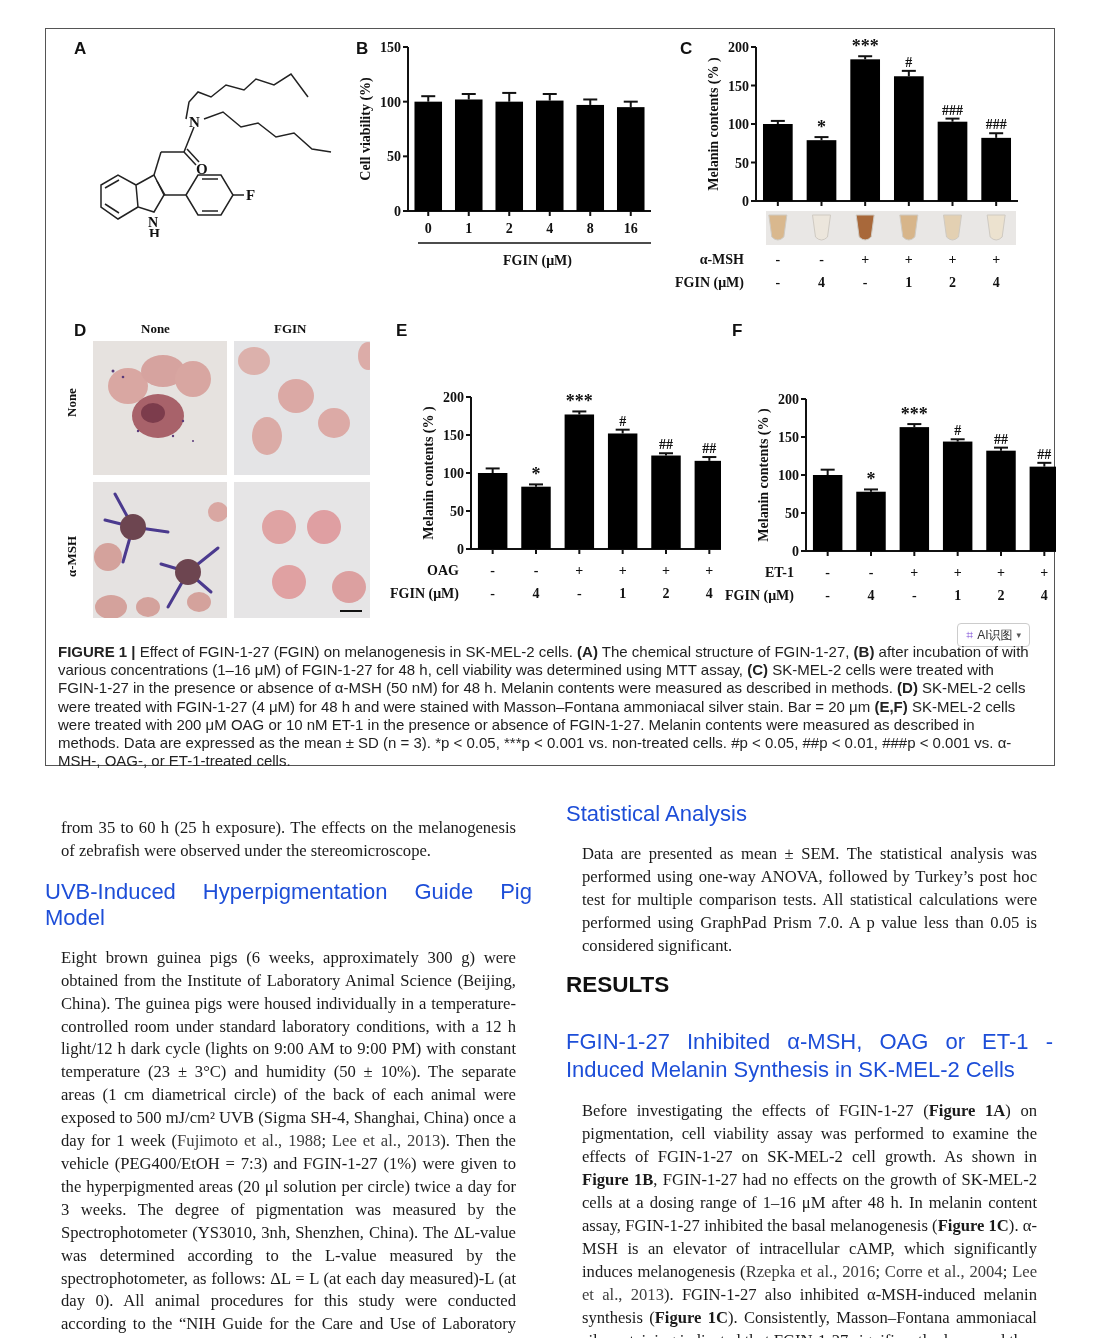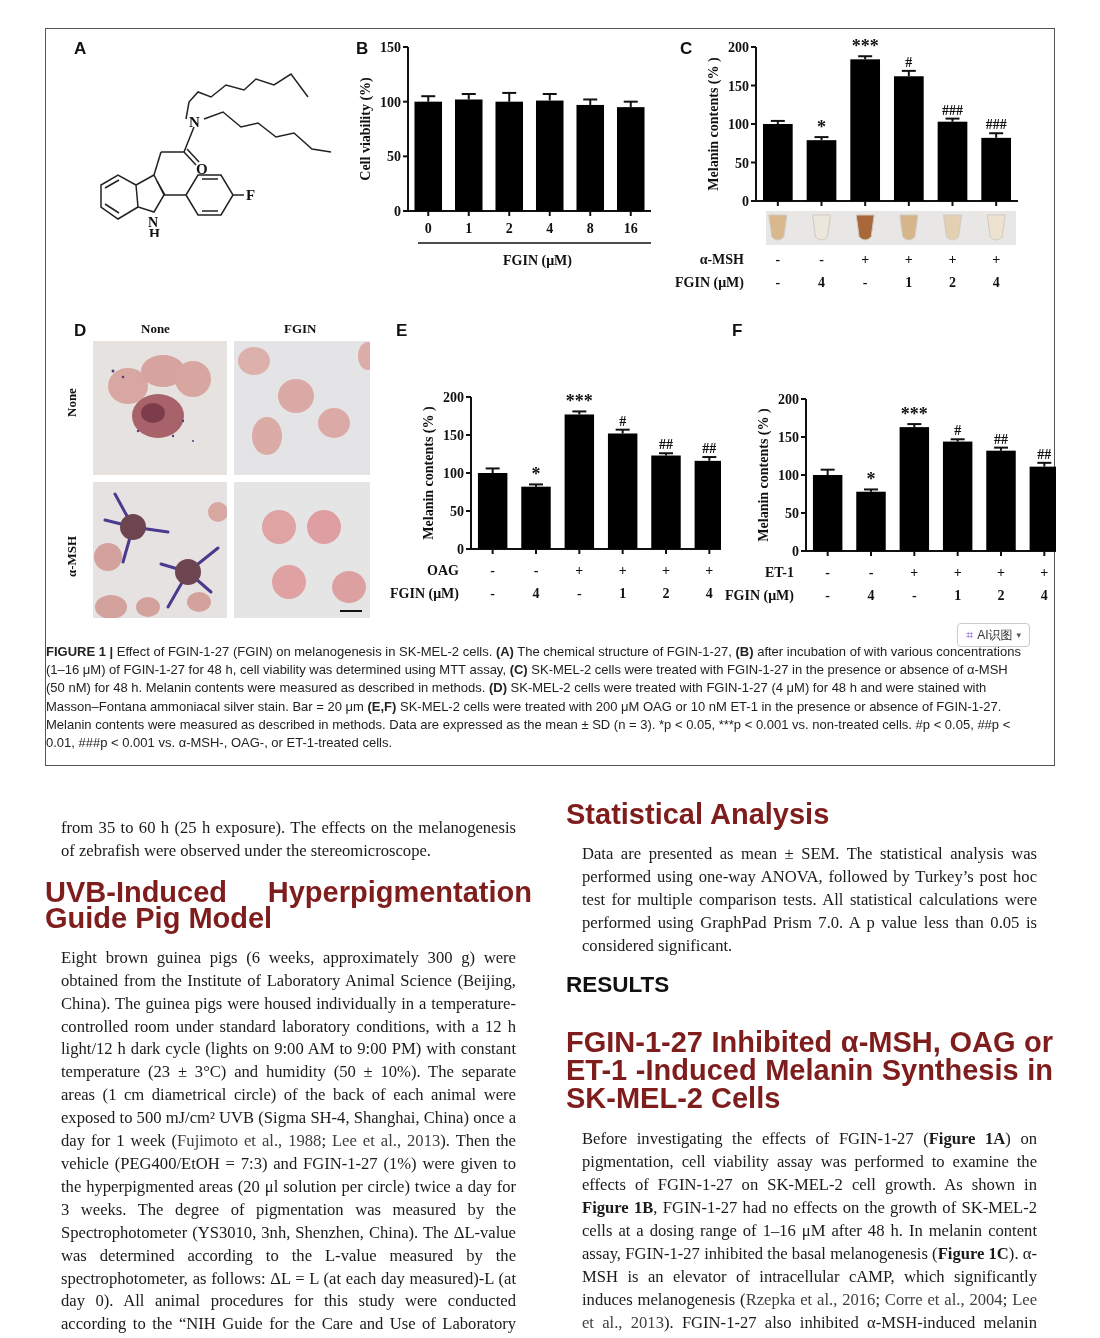--- a/index.html
+++ b/index.html
@@ -1,29 +1,29 @@
 <!DOCTYPE html>
 <html><head>
 <meta charset="utf-8">
 <style>
   html, body { margin:0; padding:0; background:#fff; }
   body { width:1100px; height:1338px; position:relative; overflow:hidden; color:#111; }
   .figbox { position:absolute; left:45px; top:28px; width:1008px; height:736px; border:1px solid #555; background:#fff; }
   .panel-letter { position:absolute; font-family:"Liberation Sans", sans-serif; font-weight:bold; font-size:17px; color:#111; }
   .svgabs { position:absolute; }
   svg text { font-family:"Liberation Serif", serif; font-weight:bold; fill:#111; }
-  .caption { position:absolute; left:0; top:614px; width:980px; font-family:"Liberation Sans", sans-serif; font-size:13px; line-height:18.2px; color:#222; }
+  .caption { position:absolute; left:12px; top:614px; width:980px; font-family:"Liberation Sans", sans-serif; font-size:15px; line-height:18.2px; color:#222; }
   .caption b { font-weight:bold; }
   .ai-btn { position:absolute; right:24px; top:594px; height:22px; padding:0 8px; border:1px solid #ccc; border-radius:4px; font-family:"Liberation Sans", sans-serif; font-size:12px; line-height:22px; color:#333; background:#fff; display:flex; align-items:center; gap:4px; }
   .ai-icon { color:#7b4bd6; font-size:12px; }
   .chev { font-size:9px; color:#555; }
   .micro { position:absolute; }
   .body-col { position:absolute; font-family:"Liberation Serif", serif; font-size:16.6px; line-height:22.9px; color:#1a1a1a; text-align:justify; }
   .body-col p { margin:16px; }
-  .h2 { font-family:"Liberation Sans", sans-serif; font-weight:bold; font-size:29px; line-height:26px; color:#7f1d1d; margin:0; }
+  .h2 { font-family:"Liberation Sans", sans-serif; font-weight:normal; font-size:22px; line-height:26px; color:#1d4ed8; margin:0; }
   .h1 { font-family:"Liberation Sans", sans-serif; font-weight:bold; font-size:22.5px; color:#111; margin:0; }
   .cite { color:#404040; }
   .bold { font-weight:bold;font-family:Liberation Serif, serif; }
 </style>
 </head>
 <body>
 
 <div class="figbox">
 
   <span class="panel-letter" style="left:28px;top:10px;">A</span>
@@ -170,21 +170,21 @@
       <path d="M146.5,176 L164.5,176 L161.5,198 Q155.5,204 149.5,198 Z" fill="#ece6dc" stroke="#cfcac2" stroke-width="1"></path>
       <path d="M190.16666666666666,176 L208.16666666666666,176 L205.16666666666666,198 Q199.16666666666666,204 193.16666666666666,198 Z" fill="#a8683a" stroke="#cfcac2" stroke-width="1"></path>
       <path d="M233.83333333333331,176 L251.83333333333331,176 L248.83333333333331,198 Q242.83333333333331,204 236.83333333333331,198 Z" fill="#d7b58a" stroke="#cfcac2" stroke-width="1"></path>
       <path d="M277.5,176 L295.5,176 L292.5,198 Q286.5,204 280.5,198 Z" fill="#e3d0b2" stroke="#cfcac2" stroke-width="1"></path>
       <path d="M321.16666666666663,176 L339.16666666666663,176 L336.16666666666663,198 Q330.16666666666663,204 324.16666666666663,198 Z" fill="#ece2cf" stroke="#cfcac2" stroke-width="1"></path>
     </svg>
 
   <span class="panel-letter" style="left:28px;top:292px;">D</span>
   <div class="micro" style="left:0;top:0;">
     <span style="position:absolute;left:95px;top:292px;font-family:'Liberation Serif',serif;font-weight:bold;font-size:13px;">None</span>
-    <span style="position:absolute;left:238px;top:292px;font-family:'Liberation Serif',serif;font-weight:bold;font-size:13px;">FGIN</span>
+    <span style="position:absolute;left:228px;top:292px;font-family:'Liberation Serif',serif;font-weight:bold;font-size:13px;">FGIN</span>
     <span style="position:absolute;left:18px;top:388px;transform:rotate(-90deg);transform-origin:left top;font-family:'Liberation Serif',serif;font-weight:bold;font-size:13px;width:50px;">None</span>
     <span style="position:absolute;left:18px;top:548px;transform:rotate(-90deg);transform-origin:left top;font-family:'Liberation Serif',serif;font-weight:bold;font-size:13px;width:70px;">α-MSH</span>
 
     <svg class="svgabs" style="left:47px;top:312px;" width="134" height="134">
       <rect width="134" height="134" fill="#e6e2df"></rect>
       <ellipse cx="35" cy="45" rx="20" ry="18" fill="#d9a7a2"></ellipse>
       <ellipse cx="70" cy="30" rx="22" ry="16" fill="#d6a39f"></ellipse>
       <ellipse cx="100" cy="38" rx="18" ry="18" fill="#d8a6a1"></ellipse>
       <ellipse cx="65" cy="75" rx="26" ry="22" fill="#a8626a"></ellipse>
       <ellipse cx="60" cy="72" rx="12" ry="10" fill="#7c3c4c"></ellipse>

